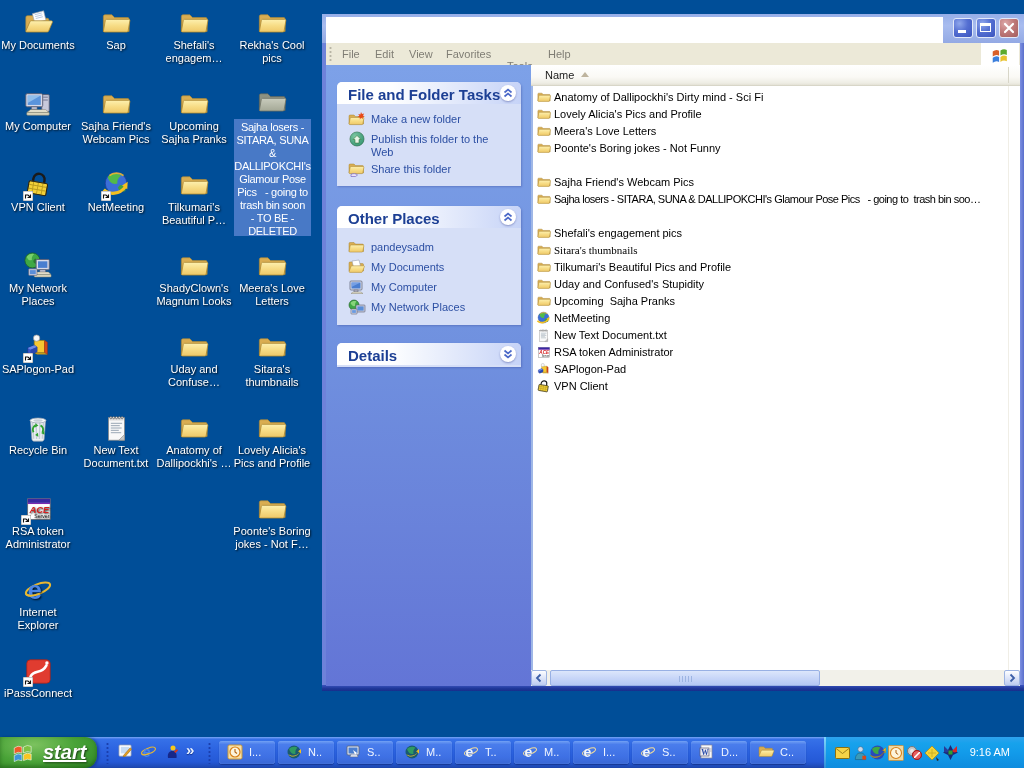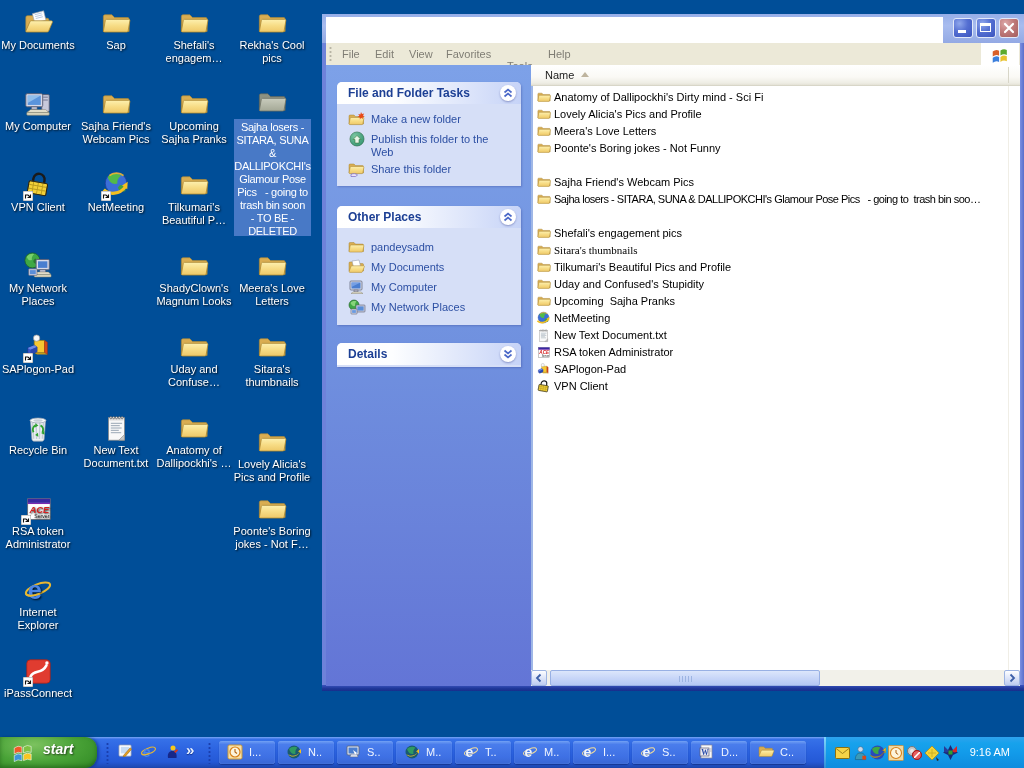--- a/index.html
+++ b/index.html
@@ -14,40 +14,40 @@
 .tbtn{position:absolute;top:4px;width:20px;height:20px;border-radius:3px;border:1px solid #E2E9F8;box-sizing:border-box;}
 .tbtn.mm{background:radial-gradient(circle at 30% 25%,#8FA7EC 0%,#5570D2 45%,#3A53BE 100%);}
 .tbtn.cl{background:radial-gradient(circle at 30% 25%,#DDA9A9 0%,#C07A7A 45%,#A35C5C 100%);}
 #menubar{position:absolute;left:4px;top:29px;width:694px;height:22px;background:#ECE9D8;}
 .mitem{position:absolute;top:5px;font-size:11px;color:#7F7D74;}
 #throb{position:absolute;right:1px;top:0px;width:38px;height:22px;background:#fff;}
 
 #tpane{position:absolute;left:4px;top:51px;width:205px;height:621px;background:linear-gradient(180deg,#7DA1E8 0%,#7091DF 45%,#6375D6 100%);}
 .card{position:absolute;left:11px;width:184px;border-radius:5px 5px 0 0;background:#D6DFF7;box-shadow:1px 1px 2px rgba(30,40,120,.25);}
 .chead{position:relative;height:22px;border-radius:5px 5px 0 0;background:linear-gradient(90deg,#FFFFFF 0%,#FDFEFF 30%,#C6D3F7 100%);}
-.chead span{position:absolute;left:11px;top:4px;font-size:12px;font-weight:bold;color:#1C3F94;}
+.chead span{position:absolute;left:11px;top:4px;font-size:15px;font-weight:bold;color:#1C3F94;}
 .chev{position:absolute;right:5px;top:3px;width:16px;height:16px;border-radius:50%;background:#fff;box-shadow:0 1px 2px rgba(40,50,130,.4);}
 .titem{position:absolute;left:11px;font-size:11px;color:#2C4FA3;}
 .titem svg{position:absolute;left:0;top:-2px;}
 .titem .tx{margin-left:23px;display:block;line-height:13px;}
 
 #list{position:absolute;left:209px;top:51px;width:489px;height:619px;background:#fff;}
 #lhead{position:absolute;left:0;top:0;width:489px;height:20px;background:linear-gradient(180deg,#FFFFFF 0%,#FAF9F5 60%,#EEEDE4 90%,#E4E2D6 100%);border-bottom:1px solid #D8D6C8;}
 #lhead .nm{position:absolute;left:14px;top:4px;font-size:11px;color:#1a1a1a;}
 .lrow{position:absolute;left:0;width:489px;height:17px;font-size:11px;color:#000;padding-left:45px;}
 .lrow svg{position:absolute;left:5px;top:2px;}
 .lrow .t{position:absolute;left:23px;top:3px;white-space:nowrap;}
 
 #hscroll{position:absolute;left:209px;top:656px;width:489px;height:16px;background:#F2F1EA;}
 .sbtn{position:absolute;top:0;width:16px;height:16px;border-radius:2px;background:linear-gradient(180deg,#FDFEFF 0%,#D7E0F7 60%,#BCCBF0 100%);border:1px solid #9DB4E2;box-sizing:border-box;}
 #hthumb{position:absolute;left:19px;top:0px;width:270px;height:16px;border-radius:2px;background:linear-gradient(180deg,#DCE6FB 0%,#C8D6F8 50%,#B4C7F4 100%);border:1px solid #98B0E4;box-sizing:border-box;}
 
 #tbar{position:absolute;left:0;top:737px;width:1024px;height:31px;background:linear-gradient(180deg,#7AA7F4 0%,#3671E8 7%,#2B62E0 45%,#2559D6 80%,#1F4BB8 95%,#1C44A8 100%);}
 #startbtn{position:absolute;left:0;top:0;width:97px;height:31px;border-radius:0 12px 12px 0;background:radial-gradient(ellipse 120% 160% at 35% 25%,#7CC25F 0%,#4AA338 35%,#318A24 70%,#20641A 100%);box-shadow:inset 0 -2px 4px rgba(0,40,0,.35), 2px 0 3px rgba(0,20,80,.4);}
-#startbtn span{position:absolute;left:43px;top:4px;color:#fff;font-size:14px;font-weight:bold;font-style:italic;text-shadow:1px 1px 2px rgba(0,0,0,.6);}
+#startbtn span{position:absolute;left:43px;top:4px;color:#fff;font-size:20px;font-weight:bold;font-style:italic;text-shadow:1px 1px 2px rgba(0,0,0,.6);text-decoration:underline;}
 .qsep{position:absolute;top:5px;width:3px;height:22px;background-image:radial-gradient(circle,#1a3fae 1px,transparent 1.2px);background-size:3px 4px;}
 .tkbtn{position:absolute;top:4px;width:56px;height:23px;border-radius:3px;background:linear-gradient(180deg,#71A0F4 0%,#4A7DEC 15%,#3E70E4 70%,#3A67D4 100%);box-shadow:inset 0 0 1px #7FA8F5, 0 1px 1px rgba(10,30,100,.5);color:#F0F5FF;font-size:11px;}
 .tkbtn svg{position:absolute;left:8px;top:3px;}
 .tkbtn .bt{position:absolute;left:30px;top:5px;}
 #tray{position:absolute;left:824px;top:0;width:200px;height:31px;background:linear-gradient(180deg,#2FA2EE 0%,#17A2EC 20%,#129BEA 50%,#0E8CDE 100%);}
 #trayhl{position:absolute;left:0;top:0;width:2px;height:31px;background:linear-gradient(180deg,#7FD7FC,#2E8ED8);}
 #clock{position:absolute;right:14px;top:9px;color:#fff;font-size:11px;}
 .tico{position:absolute;top:8px;}
 </style>
 </head>
@@ -307,21 +307,21 @@
 
 <div class="dicon" style="left:-1px;top:413px;"><svg width="32" height="30" viewBox="0 0 32 32">
         <use href="#recycle"></use>
       </svg>Recycle Bin</div>
 <div class="dicon" style="left:77px;top:413px;"><svg width="32" height="30" viewBox="0 0 32 32">
         <use href="#notepad32"></use>
       </svg>New Text<br>Document.txt</div>
 <div class="dicon" style="left:155px;top:413px;"><svg width="32" height="30" viewBox="0 0 32 32">
         <use href="#f32"></use>
       </svg>Anatomy of<br>Dallipockhi's …</div>
-<div class="dicon" style="left:233px;top:427px;"><svg width="32" height="30" viewBox="0 0 32 32">
+<div class="dicon" style="left:233px;top:413px;"><svg width="32" height="30" viewBox="0 0 32 32">
         <use href="#f32"></use>
       </svg>Lovely Alicia's<br>Pics and Profile</div>
 
 <div class="dicon" style="left:-1px;top:494px;"><svg width="34" height="30" viewBox="0 0 32 32">
         <use href="#rsa"></use>
       </svg><svg width="10" height="10" style="position:absolute;left:22px;top:21px;margin:0">
         <use href="#shortcut"></use>
       </svg>RSA token<br>Administrator</div>
 <div class="dicon" style="left:233px;top:494px;"><svg width="32" height="30" viewBox="0 0 32 32">
         <use href="#f32"></use>

